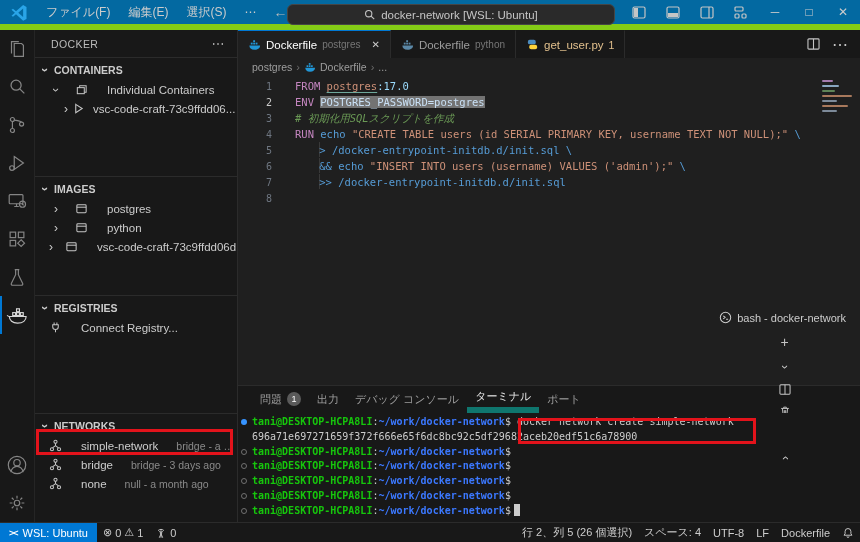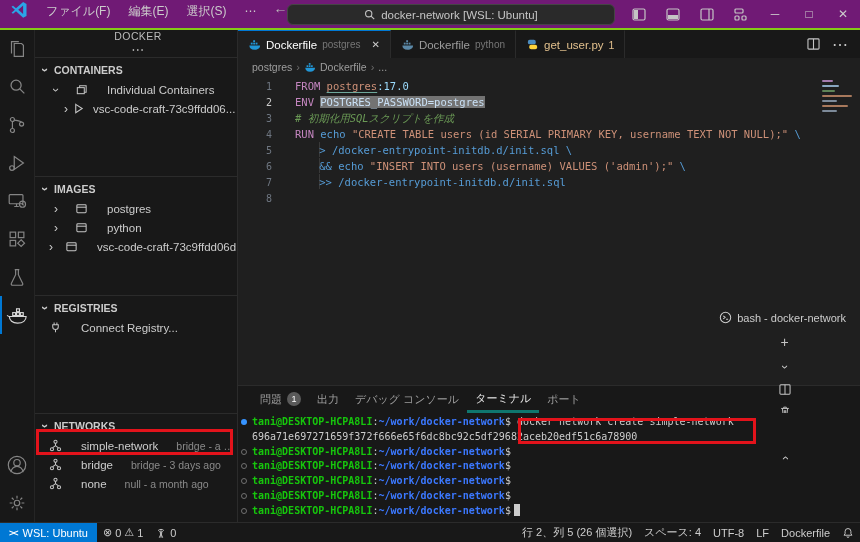--- a/index.html
+++ b/index.html
@@ -1,41 +1,41 @@
 <!DOCTYPE html>
 <html><head>
 <meta charset="utf-8">
 <style>
   * { margin:0; padding:0; box-sizing:border-box; }
   html,body { width:860px; height:542px; overflow:hidden; }
   body { background:#1f1f1f; font-family:"Liberation Sans",sans-serif; color:#cccccc; position:relative; }
   svg { display:block; }
 
   
-  .titlebar { height:30px; background:#701a75; border-bottom:2px solid #84cc16; display:flex; align-items:flex-start; position:relative; }
+  .titlebar { height:30px; background:#0369a1; border-bottom:6px solid #84cc16; display:flex; align-items:center; position:relative; }
   .logo { width:18px; height:18px; margin:0 9px 0 10px; }
   .menu { font-size:12px; color:#cccccc; padding:0 9px; height:22px; display:flex; align-items:center; border-radius:4px; }
   .nav-arrow { color:#bbbbbb; font-size:14px; padding:0 8px; }
   .searchbox { position:absolute; left:287px; top:4px; width:328px; height:21px; background:#2a2a2a; border:1px solid #454545; border-radius:6px; display:flex; align-items:center; justify-content:center; gap:6px; font-size:11.5px; color:#c5c5c5; }
   .win-actions { margin-left:auto; display:flex; align-items:center; height:100%; }
   .layout-icn { padding:0 10px; color:#c5c5c5; }
   .win-btn { width:34px; height:100%; display:flex; align-items:center; justify-content:center; font-size:12px; color:#cccccc; }
 
   
   .main { display:flex; height:492px; }
 
   
   .activitybar { width:35px; background:#181818; border-right:1px solid #252525; display:flex; flex-direction:column; align-items:stretch; }
   .ab-item { height:38px; display:flex; align-items:center; justify-content:center; color:#858585; border-left:2px solid transparent; border-right:2px solid transparent; }
   .ab-item.active { color:#d7d7d7; border-left:2px solid #0078d4; }
   .ab-bottom { margin-top:auto; }
 
   
   .sidebar { width:203px; background:#181818; border-right:1px solid #2b2b2b; display:flex; flex-direction:column; font-size:11.5px; }
-  .sidebar-head { height:27px; display:flex; align-items:center; justify-content:space-between; padding:0 12px 0 16px; color:#bbbbbb; font-size:10.5px; letter-spacing:.4px;flex-direction:column; }
+  .sidebar-head { height:27px; display:flex; align-items:center; justify-content:space-between; padding:0 12px 0 16px; color:#bbbbbb; font-size:10.5px; letter-spacing:.4px; }
   .more { color:#cccccc; font-size:13px; }
   .section { border-top:1px solid #2b2b2b; padding-top:2px; }
   .sec-head { height:20px; display:flex; align-items:center; gap:2px; padding-left:3px; font-weight:bold; font-size:10.5px; color:#cccccc; }
   .chev { display:inline-block; width:14px; text-align:center; color:#cccccc; font-size:12px; }
   .chev.down { transform:rotate(90deg); }
   .row { height:19px; display:flex; align-items:center; color:#cccccc; white-space:nowrap; overflow:hidden; }
   .row .icn { width:15px; margin-right:5px; color:#c5c5c5; flex:none; }
   .row .desc { color:#8a8a8a; margin-left:6px; font-size:10.5px; overflow:hidden; text-overflow:ellipsis; }
   .ind1 { padding-left:14px;gap:12px; } .ind2 { padding-left:24px; }
   .sec-containers { height:119px; } .sec-images { height:119px; } .sec-registries { height:118px; } .sec-networks { height:109px; }
@@ -65,21 +65,21 @@
   .tok-link { color:#ce9178; text-decoration:underline; text-underline-offset:2px; text-decoration-color:#6fa99c; }
   .sel { background:#737373; color:#c9e0f5; }
   .guide { display:inline-block; width:4ch; height:15px; vertical-align:top; border-right:1px solid #393939; margin-right:-1px; }
   .minimap { position:absolute; right:6px; top:4px; width:32px; }
   .mm-b { height:2px; margin-bottom:3px; border-radius:1px; }
 
   
   .panel { height:137px; background:#181818; border-top:1px solid #2b2b2b; display:flex; flex-direction:column; }
   .panel-head { height:27px; display:flex; align-items:center; padding:0 10px 0 14px; font-size:11px; flex:none; }
   .ptab { height:100%; display:flex; align-items:center; gap:5px; padding:0 8px; color:#9d9d9d; border-bottom:1px solid transparent; }
-  .ptab.active { color:#e7e7e7; border-bottom:3px solid #0f766e; }
+  .ptab.active { color:#e7e7e7; border-bottom:6px solid #0f766e; }
   .pbadge { width:14px; height:14px; border-radius:50%; background:#5a5a5a; color:#ffffff; font-size:9px; display:flex; align-items:center; justify-content:center; }
   .panel-actions { margin-left:auto; display:flex; align-items:center; gap:10px; color:#c5c5c5; font-size:12px;flex-direction:column; }
   .term-title { display:flex; align-items:center; gap:5px; color:#cccccc; font-size:11px; margin-right:4px; }
 
   .terminal { flex:1; font-family:"DejaVu Sans Mono",monospace; font-size:10px; padding:2px 0 0 2px; background:#181818; }
   .trow { height:14.8px; line-height:14.8px; white-space:pre; position:relative; padding-left:12px; }
   .dot { position:absolute; left:1px; top:4px; width:6px; height:6px; border-radius:50%; }
   .dot.run { background:#3794ff; }
   .dot.idle { border:1px solid #707070; }
   .tu { color:#16c60c; font-weight:bold; } .tp { color:#3b78ff; font-weight:bold; } .tw { color:#cccccc; }

